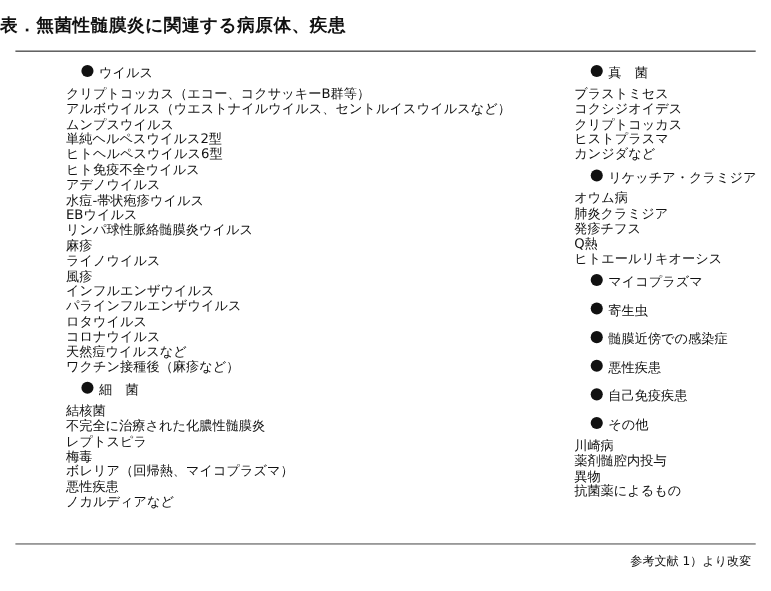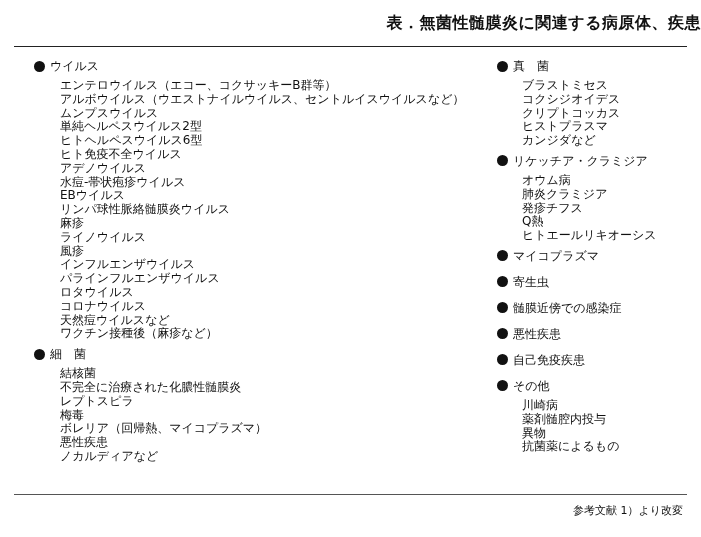--- a/index.html
+++ b/index.html
@@ -2,36 +2,36 @@
 <html><head>
   <meta charset="utf-8">
   <style>
     html, body { margin: 0; padding: 0; background: #ffffff; }
     body {
       width: 701px; height: 537px; position: relative; overflow: hidden;
       font-family: "DejaVu Sans", "Liberation Sans", sans-serif;
       color: #111111;
     }
     .title {
-      position: absolute; left: 0; top: 13px; width: 701px; text-align: right;
+      position: absolute; left: 0; top: 13px; width: 701px; text-align: left;
       font-size: 16px; font-weight: bold; letter-spacing: 0.5px;
     }
     .rule {
       position: absolute; left: 14px; width: 673px; height: 0;
       border-top: 1.5px solid #222222;
     }
     .rule.top { top: 46px; }
     .rule.bottom { top: 494px; border-top-width: 1.2px; border-color: #555555; }
     .col { position: absolute; }
     .col.left { left: 34px; top: 59px; width: 460px; }
     .col.right { left: 497px; top: 59px; width: 195px; }
     .section { margin-bottom: 6px; }
     .heading {
       font-size: 12px; line-height: 14px; height: 14px; white-space: nowrap;
-      display: flex; align-items: center;
+      display: flex;  margin-left: 40px;
     }
     .bullet {
       display: inline-block; width: 11px; height: 11px; border-radius: 50%;
       background: #111111; margin-right: 5px; flex: none;
     }
     .items { margin: 6px 0 0 26px; padding: 0; list-style: none; }
     .items li {
       font-size: 12px; line-height: 13.8px; height: 13.8px; white-space: nowrap;
     }
     .col.right .items { margin-left: 25px; }
@@ -46,21 +46,21 @@
 <div class="title">表．無菌性髄膜炎に関連する病原体、疾患</div>
 <div class="rule top"></div>
 
 <div class="col left" id="left-col">
     <div class="section">
       <div class="heading">
         <span class="bullet"></span>
         <span>ウイルス</span>
       </div>
       <ul class="items">
-        <li>エンテロウイルス（エコー、コクサッキーB群等）</li>
+        <li>クリプトコッカス（エコー、コクサッキーB群等）</li>
         <li>アルボウイルス（ウエストナイルウイルス、セントルイスウイルスなど）</li>
         <li>ムンプスウイルス</li>
         <li>単純ヘルペスウイルス2型</li>
         <li>ヒトヘルペスウイルス6型</li>
         <li>ヒト免疫不全ウイルス</li>
         <li>アデノウイルス</li>
         <li>水痘-帯状疱疹ウイルス</li>
         <li>EBウイルス</li>
         <li>リンパ球性脈絡髄膜炎ウイルス</li>
         <li>麻疹</li>

